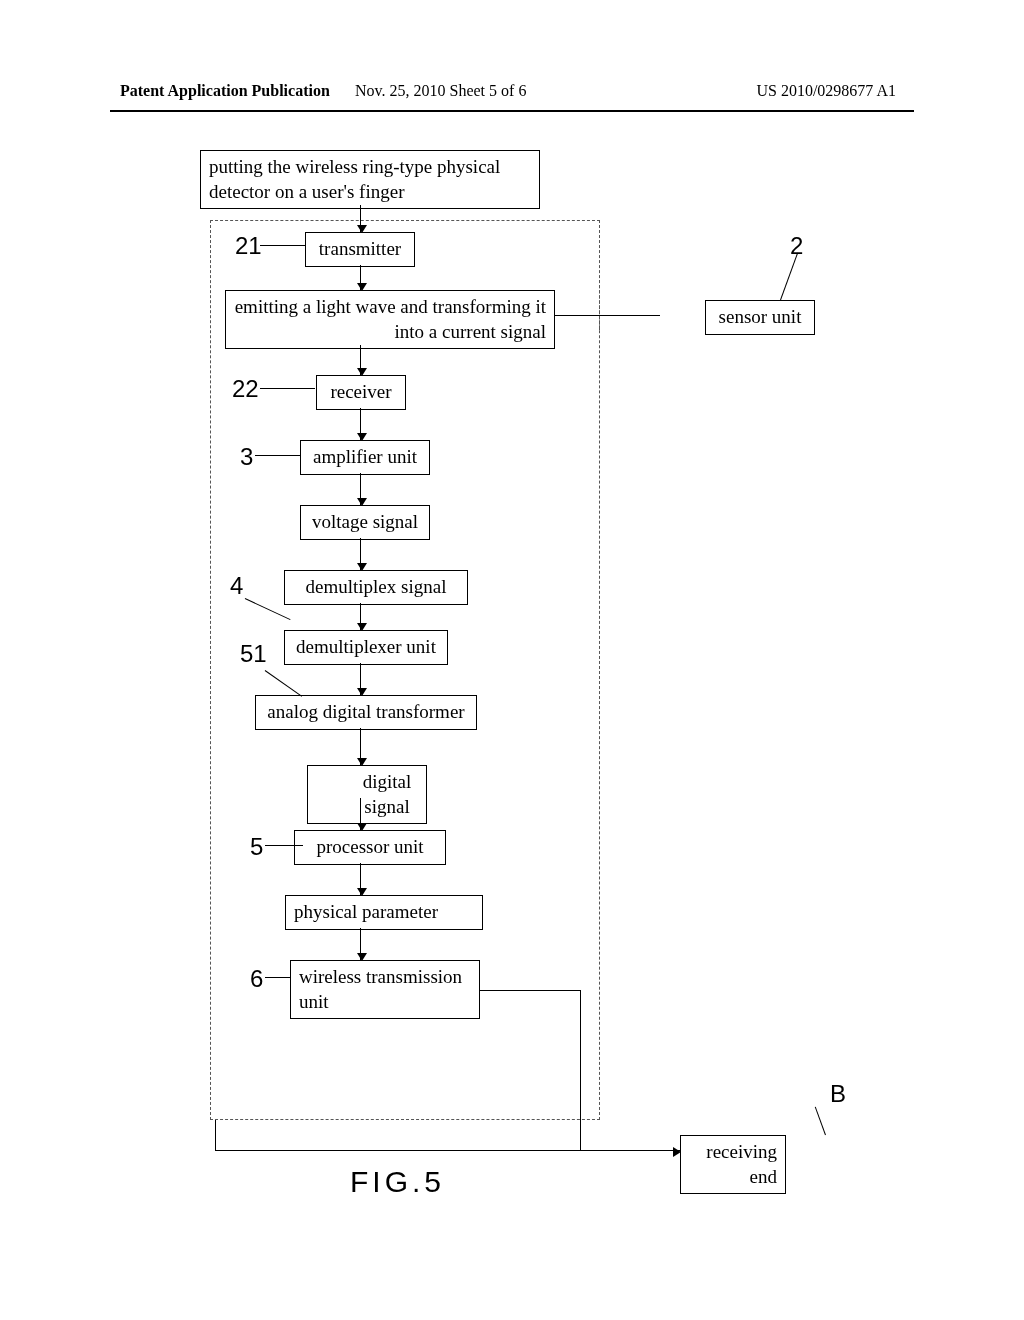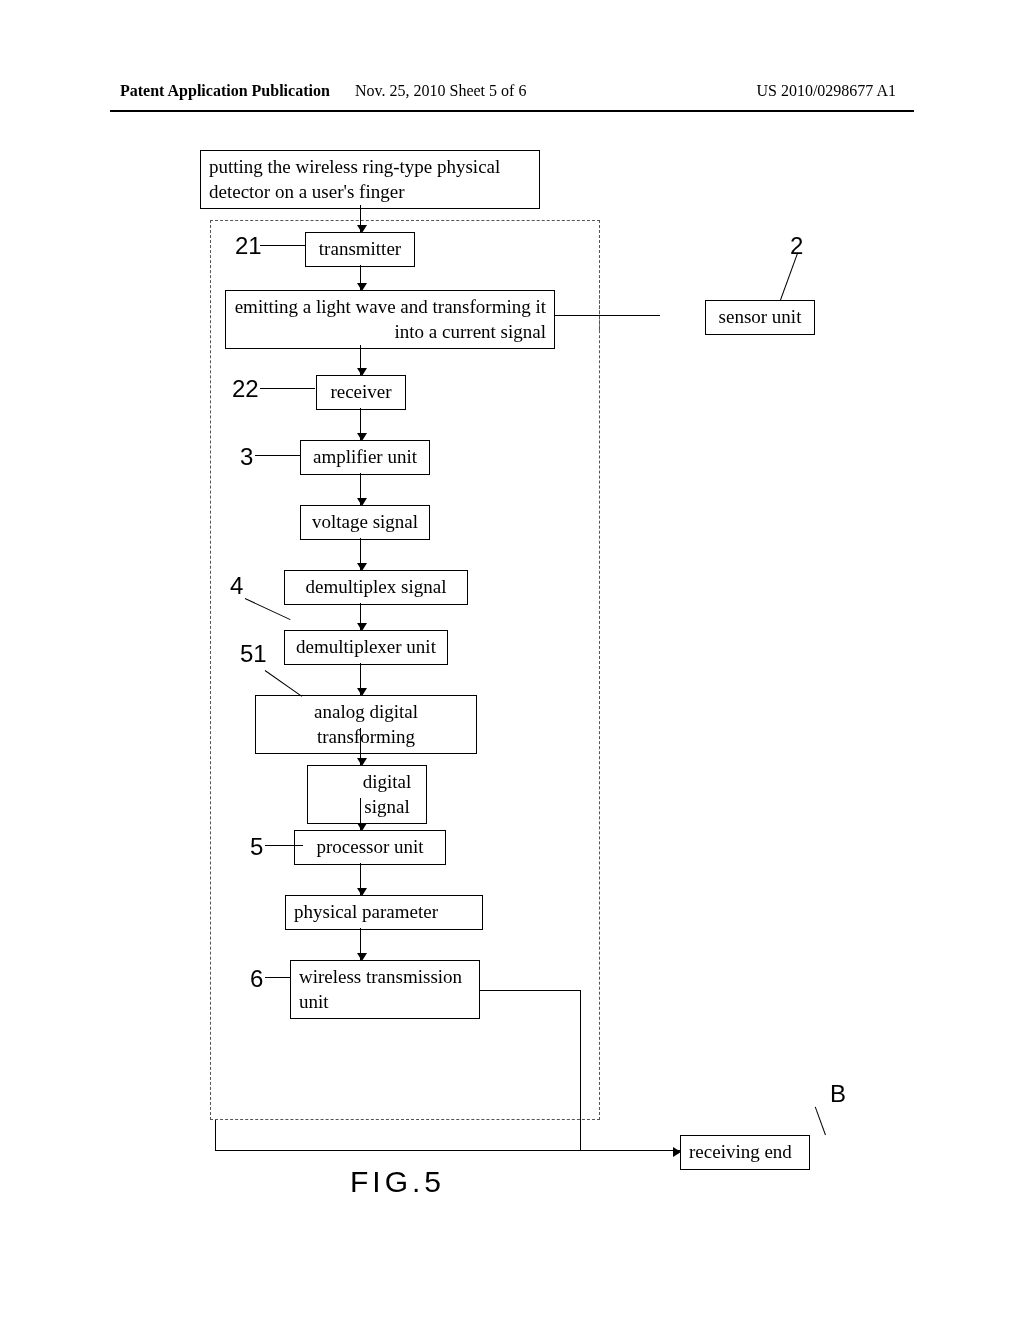--- a/index.html
+++ b/index.html
@@ -58,33 +58,33 @@
     <div class="box" style="left:206px; top:225px; width:90px; text-align:center;">receiver</div>
 
     <div class="box" style="left:190px; top:290px; width:130px; text-align:center;">amplifier unit</div>
 
     <div class="box" style="left:190px; top:355px; width:130px; text-align:center;">voltage signal</div>
 
     <div class="box" style="left:174px; top:420px; width:184px; text-align:center;">demultiplex signal</div>
 
     <div class="box" style="left:174px; top:480px; width:164px; text-align:center;">demultiplexer unit</div>
 
-    <div class="box" style="left:145px; top:545px; width:222px; text-align:center;">analog digital transforming</div>
+    <div class="box" style="left:145px; top:545px; width:222px; text-align:center;">analog digital transformer</div>
 
     <div class="box" style="left:197px; top:615px; width:120px; text-align:center;padding-left:48px;">digital signal</div>
 
     <div class="box" style="left:184px; top:680px; width:152px; text-align:center;">processor unit</div>
 
     <div class="box" style="left:175px; top:745px; width:198px; text-align:left;">physical parameter</div>
 
     <div class="box" style="left:180px; top:810px; width:190px;">wireless transmission unit</div>
 
     <div class="box" style="left:550px; top:150px; width:110px; text-align:center;margin-left:45px;">sensor unit</div>
 
-    <div class="box" style="left:570px; top:985px; width:130px; text-align:left;">receiving end</div>
+    <div class="box" style="left:570px; top:985px; width:106px; text-align:right;">receiving end</div>
 
     <div class="v-line arrow-down" style="left:250px; top:55px; height:27px;"></div>
     <div class="v-line arrow-down" style="left:250px; top:115px; height:25px;"></div>
     <div class="v-line arrow-down" style="left:250px; top:195px; height:30px;"></div>
     <div class="v-line arrow-down" style="left:250px; top:258px; height:32px;"></div>
     <div class="v-line arrow-down" style="left:250px; top:323px; height:32px;"></div>
     <div class="v-line arrow-down" style="left:250px; top:388px; height:32px;"></div>
     <div class="v-line arrow-down" style="left:250px; top:453px; height:27px;"></div>
     <div class="v-line arrow-down" style="left:250px; top:513px; height:32px;"></div>
     <div class="v-line arrow-down" style="left:250px; top:578px; height:37px;"></div>

